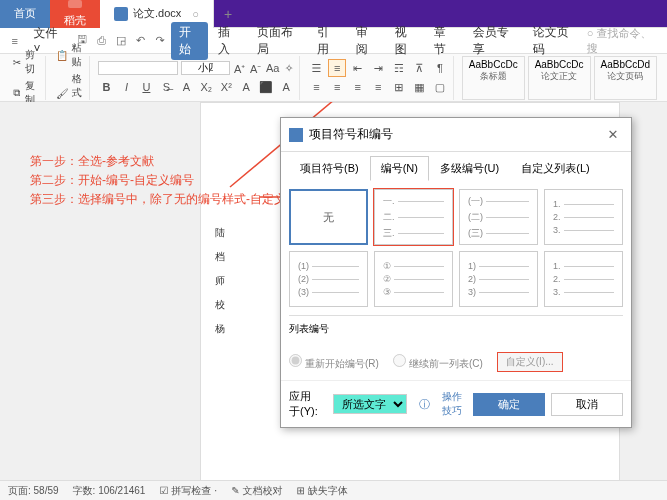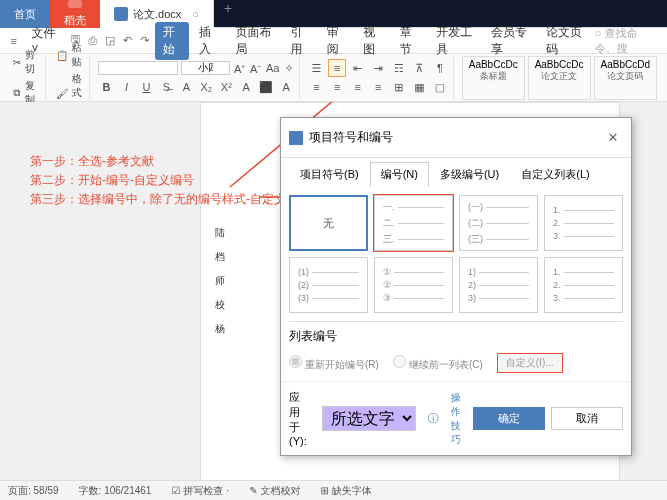--- a/index.html
+++ b/index.html
@@ -1,18 +1,18 @@
 <!DOCTYPE html>
 <html><head>
 <meta charset="utf-8">
 <style>
 * { margin: 0; padding: 0; box-sizing: border-box; font-family: "Microsoft YaHei", sans-serif; }
 body { width: 667px; height: 500px; background: #fff; font-size: 11px; overflow: hidden; position: relative; }
 
-.titlebar { height: 28px; background: #0f172a; display: flex; border-bottom: 1px solid #e0e0e0; }
+.titlebar { height: 28px; background: #4c1d95; display: flex; align-items: center; border-bottom: 1px solid #e0e0e0; }
 .tab { height: 28px; padding: 0 14px; display: flex; align-items: center; gap: 5px; font-size: 11px; }
 .tab.home { background: #4a7ebb; color: #fff; }
 .tab.dk { background: #e94b35; color: #fff; flex-direction: column; }
 .tab.doc { background: #fff; color: #333; border-right: 1px solid #e0e0e0; }
 .tab-icon { width: 14px; height: 14px; background: rgba(255,255,255,0.3); border-radius: 2px; }
 .tab.doc .tab-icon { background: #4a7ebb; }
 .tab-close { margin-left: 6px; color: #999; }
 .tab-add { padding: 0 10px; color: #888; font-size: 14px; }
 
 .menubar { height: 26px; display: flex; align-items: center; padding: 0 6px; gap: 2px; border-bottom: 1px solid #e0e0e0; }
@@ -34,48 +34,48 @@
 .style-box .nm { font-size: 9px; color: #666; }
 
 .doc-area { position: absolute; top: 102px; left: 0; right: 0; bottom: 20px; background: #f0f0f0; overflow: hidden; }
 .page { position: absolute; left: 200px; top: 0; width: 420px; height: 500px; background: #fff; border: 1px solid #ddd; }
 
 .annotation { position: absolute; left: 30px; top: 50px; font-size: 12px; color: #e94b35; line-height: 1.6; z-index: 5; }
 
 .arrow-svg { position: absolute; top: 0; left: 0; pointer-events: none; z-index: 6; }
 
 .dialog { position: absolute; top: 15px; left: 280px; width: 352px; background: #fff; border: 1px solid #999; box-shadow: 2px 2px 8px rgba(0,0,0,0.3); z-index: 10; }
-.dlg-title { height: 40px; display: flex; align-items: center; padding: 0 8px; border-bottom: 1px solid #ddd; }
+.dlg-title { height: 34px; display: flex; align-items: center; padding: 0 8px; border-bottom: 1px solid #ddd; }
 .dlg-title .ticon { width: 14px; height: 14px; background: #4a7ebb; margin-right: 6px; }
 .dlg-title .txt { flex: 1; font-size: 12px; }
 .dlg-close { width: 20px; text-align: center; color: #666; cursor: pointer; font-size: 13px; }
 .dlg-tabs { display: flex; padding: 4px 8px 0; gap: 0; }
 .dlg-tab { padding: 4px 10px; font-size: 11px; border: 1px solid transparent; }
 .dlg-tab.active { border: 1px solid #ccc; border-bottom-color: #fff; background: #fff; }
 .dlg-body { padding: 8px; }
 .grid { display: grid; grid-template-columns: repeat(4, 1fr); gap: 6px; }
 .preview { border: 1px solid #ccc; height: 56px; padding: 6px 8px; font-size: 9px; color: #888; display: flex; flex-direction: column; justify-content: center; gap: 3px; background: #fff; }
 .preview.sel1 { border: 2px solid #4a7ebb; }
 .preview.sel2 { outline: 1px solid #e94b35; }
 .pv-line { display: flex; align-items: center; gap: 3px; }
 .pv-bar { height: 1px; background: #ccc; flex: 1; }
 .pv-none { text-align: center; color: #666; font-size: 11px; }
 .list-num-sec { margin-top: 8px; padding-top: 6px; border-top: 1px solid #ddd; }
-.list-num-sec .lbl { font-size: 12px; margin-bottom: 8px; }
+.list-num-sec .lbl { font-size: 10px; margin-bottom: 16px; }
 .radio-row { display: flex; gap: 14px; align-items: center; font-size: 10px; color: #888; }
 .radio-row input { margin-right: 3px; }
 .custom-btn { float: right; border: 1px solid #e94b35; padding: 2px 8px; font-size: 10px; color: #999; background: #f5f5f5; }
 .dlg-footer { display: flex; align-items: center; padding: 8px; gap: 6px; border-top: 1px solid #eee; }
 .apply-row { display: flex; align-items: center; gap: 12px; font-size: 11px; flex: 1; }
-.apply-sel { border: 1px solid #ccc; padding: 2px 4px; font-size: 16px; background: #c4b5fd; }
+.apply-sel { border: 1px solid #ccc; padding: 2px 4px; font-size: 11px; background: #5eead4; }
 .tip-link { color: #4a7ebb; font-size: 10px; }
 .dlg-btn { padding: 3px 24px; font-size: 11px; background: #fff; border: 1px solid #ccc; }
 .dlg-btn.primary { background: #4a7ebb; color: #fff; border-color: #4a7ebb; }
 
-.statusbar { position: absolute; bottom: 0; left: 0; right: 0; height: 20px; background: #f5f5f5; border-top: 1px solid #ddd; display: flex; align-items: center; padding: 0 8px; gap: 20px; font-size: 10px; color: #555; }
+.statusbar { position: absolute; bottom: 0; left: 0; right: 0; height: 20px; background: #f5f5f5; border-top: 1px solid #ddd; display: flex; align-items: center; padding: 0 8px; gap: 14px; font-size: 10px; color: #555; }
 
 .doc-text { position: absolute; left: 14px; top: 118px; font-size: 10px; color: #333; line-height: 2.4; }
 </style>
 </head>
 <body>
 
 <div class="titlebar">
   <div class="tab home">
       <span>首页</span>
     </div>
@@ -99,21 +99,20 @@
   <div class="menu-icon">◲</div>
   <div class="menu-icon">↶</div>
   <div class="menu-icon">↷</div>
   <div class="menu-item active">开始</div>
   <div class="menu-item">插入</div>
   <div class="menu-item">页面布局</div>
   <div class="menu-item">引用</div>
   <div class="menu-item">审阅</div>
   <div class="menu-item">视图</div>
   <div class="menu-item">章节</div>
-  <div class="menu-item">开发工具</div>
   <div class="menu-item">会员专享</div>
   <div class="menu-item">论文页码</div>
   <div class="menu-spacer"></div>
   <div class="search-hint">○ <span>查找命令、搜</span></div>
 </div>
 
 <div class="ribbon">
   <div class="ribbon-group">
     <div class="ribbon-btn">
         <span class="icn">✂</span>

